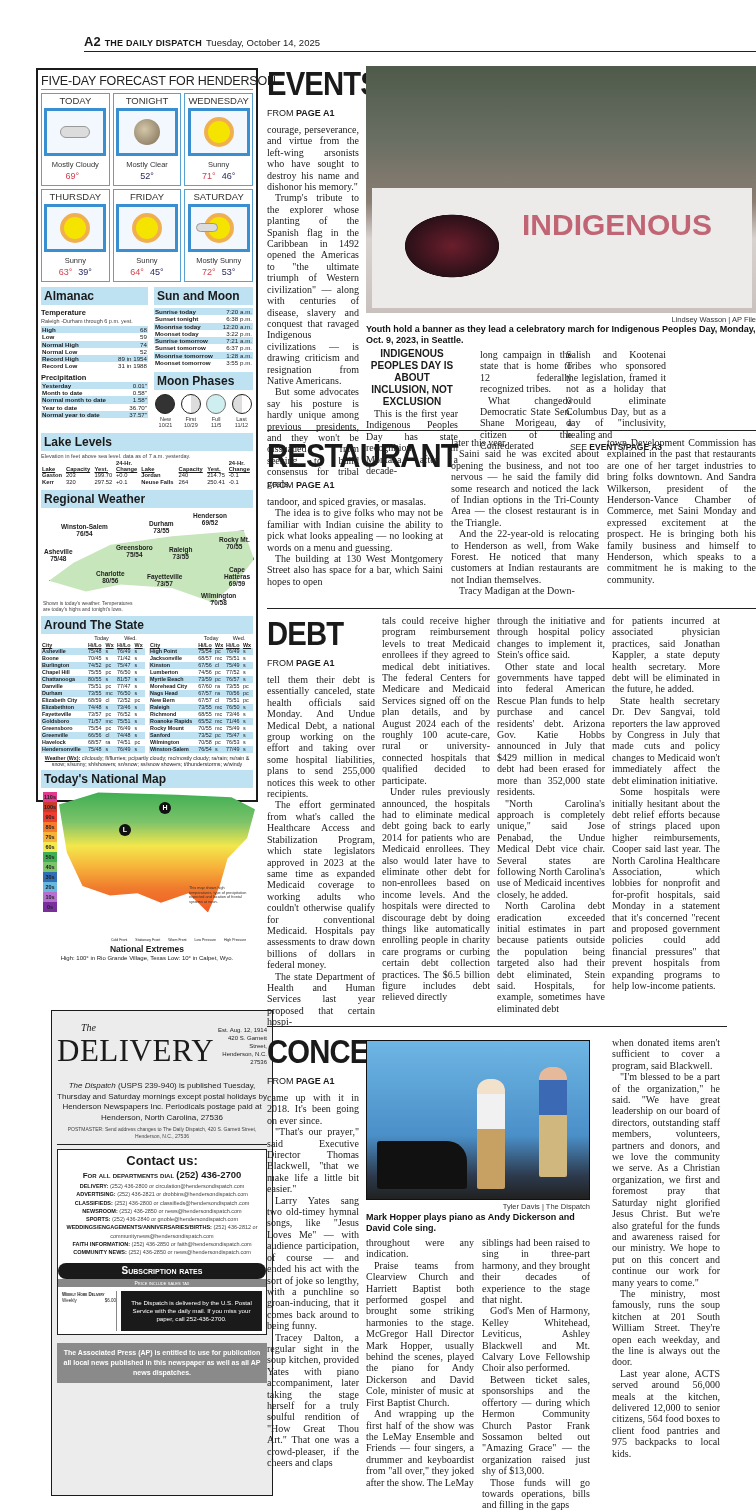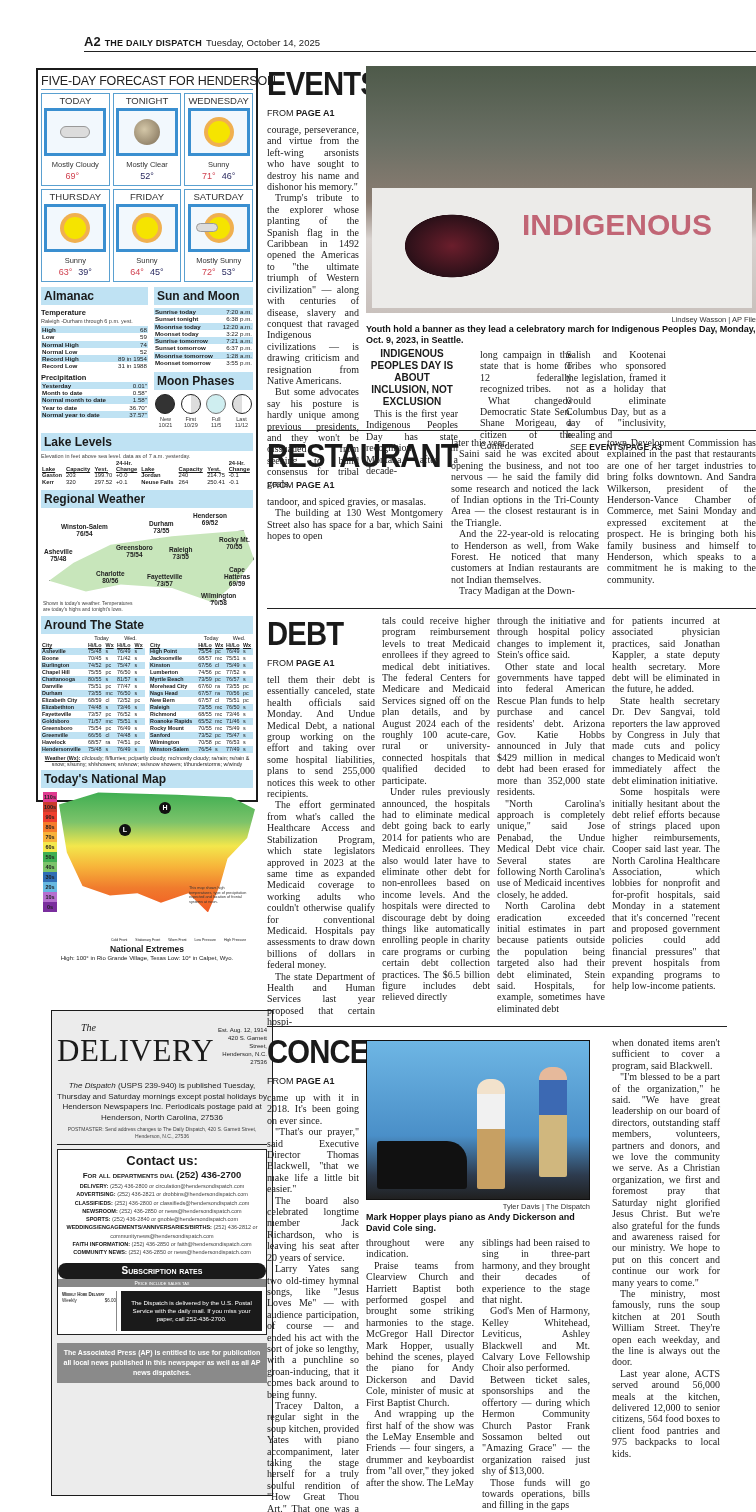--- a/index.html
+++ b/index.html
@@ -763,20 +763,21 @@
   <div class="jump"><span>SEE</span> <b>EVENTS/PAGE A3</b></div>
 </div>
 
 <div class="rule" style="top:430px"></div>
 
 <div style="position:absolute;left:267px;top:436px;width:176px">
   <div class="kicker">RESTAURANT</div>
   <div class="from"><span>FROM</span> <b>PAGE A1</b></div>
   <div class="col-text" style="margin-top:6px">
     <p class="noind">tandoor, and spiced gravies, or masalas.</p>
+      <p>The idea is to give folks who may not be familiar with Indian cuisine the ability to pick what looks appealing — no looking at words on a menu and guessing.</p>
       <p>The building at 130 West Montgomery Street also has space for a bar, which Saini hopes to open</p>
   </div>
 </div>
 <div class="col-text" style="position:absolute;left:451px;top:437px;width:148px">
   <p class="noind">later this year.</p>
     <p>Saini said he was excited about opening the business, and not too nervous — he said the family did some research and noticed the lack of Indian options in the Tri-County Area — the closest restaurant is in the Triangle.</p>
     <p>And the 22-year-old is relocating to Henderson as well, from Wake Forest. He noticed that many customers at Indian restaurants are not Indian themselves.</p>
     <p>Tracy Madigan at the Down-</p>
 </div>
 <div class="col-text" style="position:absolute;left:607px;top:437px;width:149px">
@@ -811,21 +812,20 @@
 </div>
 
 <div class="rule" style="top:1026px;width:460px"></div>
 
 <div style="position:absolute;left:267px;top:1032px;width:92px">
   <div class="kicker">CONCERT</div>
   <div class="from"><span>FROM</span> <b>PAGE A1</b></div>
   <div class="col-text" style="margin-top:6px">
     <p class="noind">came up with it in 2018. It's been going on ever since.</p>
       <p>"That's our prayer," said Executive Director Thomas Blackwell, "that we make life a little bit easier."</p>
-      <p>The board also celebrated longtime member Jack Richardson, who is leaving his seat after 20 years of service.</p>
       <p>Larry Yates sang two old-timey hymnal songs, like "Jesus Loves Me" — with audience participation, of course — and ended his act with the sort of joke so lengthy, with a punchline so groan-inducing, that it comes back around to being funny.</p>
       <p>Tracey Dalton, a regular sight in the soup kitchen, provided Yates with piano accompaniment, later taking the stage herself for a truly soulful rendition of "How Great Thou Art." That one was a crowd-pleaser, if the cheers and claps</p>
   </div>
 </div>
 <div class="photo photo-concert">
   <div class="piano"></div>
   <div class="singer one"></div>
   <div class="singer two"></div>
 </div>
 <div class="credit" style="position:absolute;left:366px;top:1202px;width:224px">Tyler Davis | The Dispatch</div>

